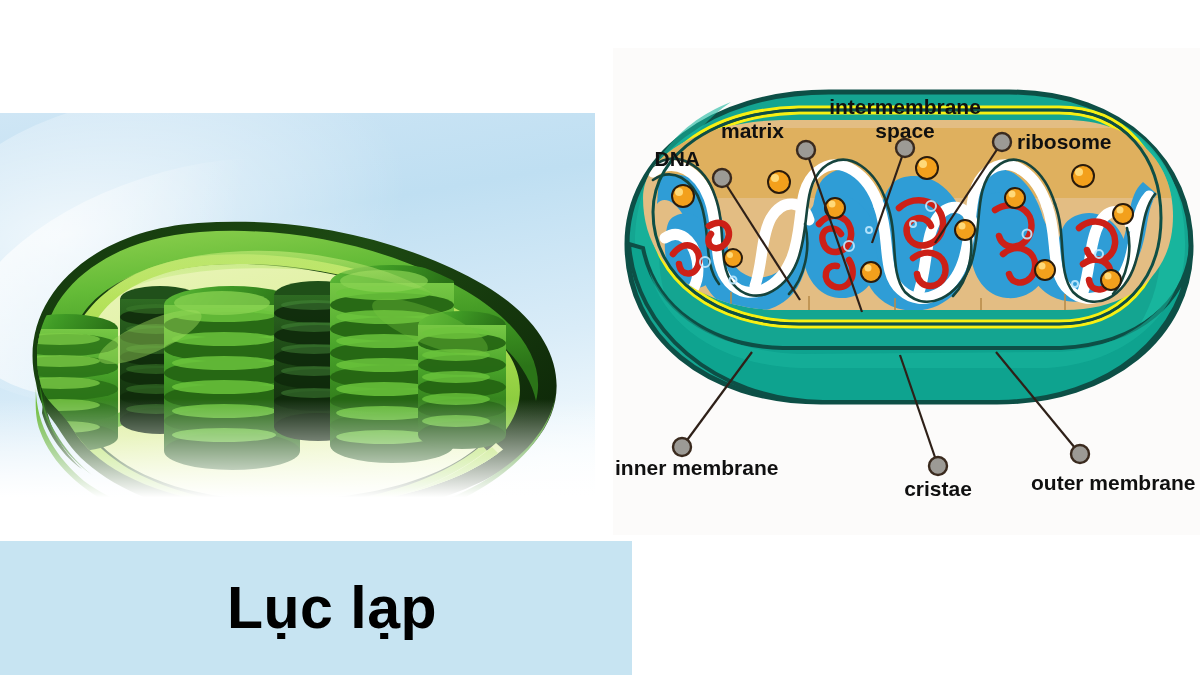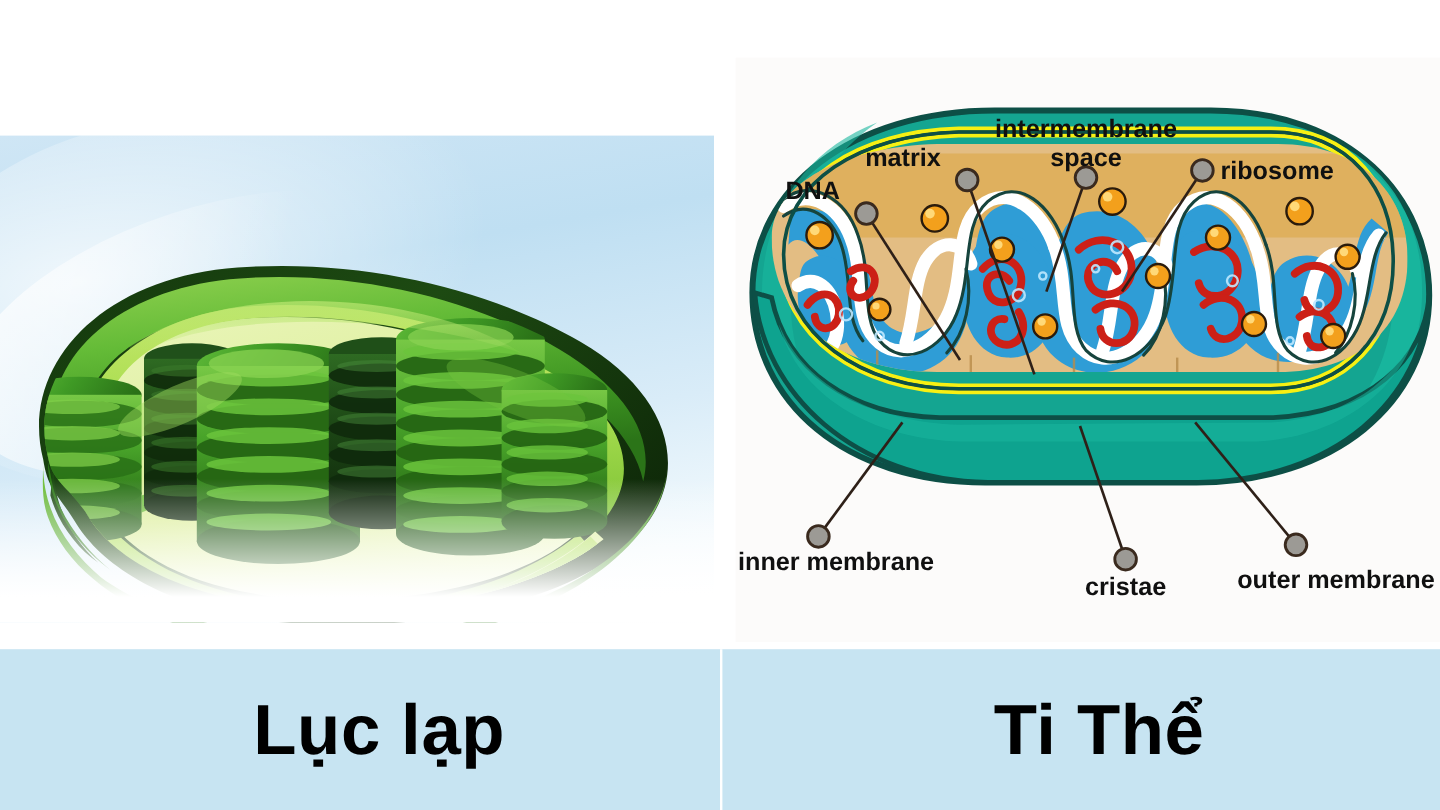--- a/index.html
+++ b/index.html
@@ -533,18 +533,15 @@
         <text class="lbl" x="325" y="448" text-anchor="middle" font-size="21">cristae</text>
         <text class="lbl" x="418" y="442" text-anchor="start" font-size="21">outer membrane</text>
       </svg>
     </div>
   </div>
 
   <div class="caption-band">
     <div class="caption-cell">
       <span class="caption-text">Lục lạp</span>
     </div>
-    <div class="caption-cell">
-      <span class="caption-text">Ti Thể</span>
-    </div>
   </div>
 
 </div>
 
 </body></html>

